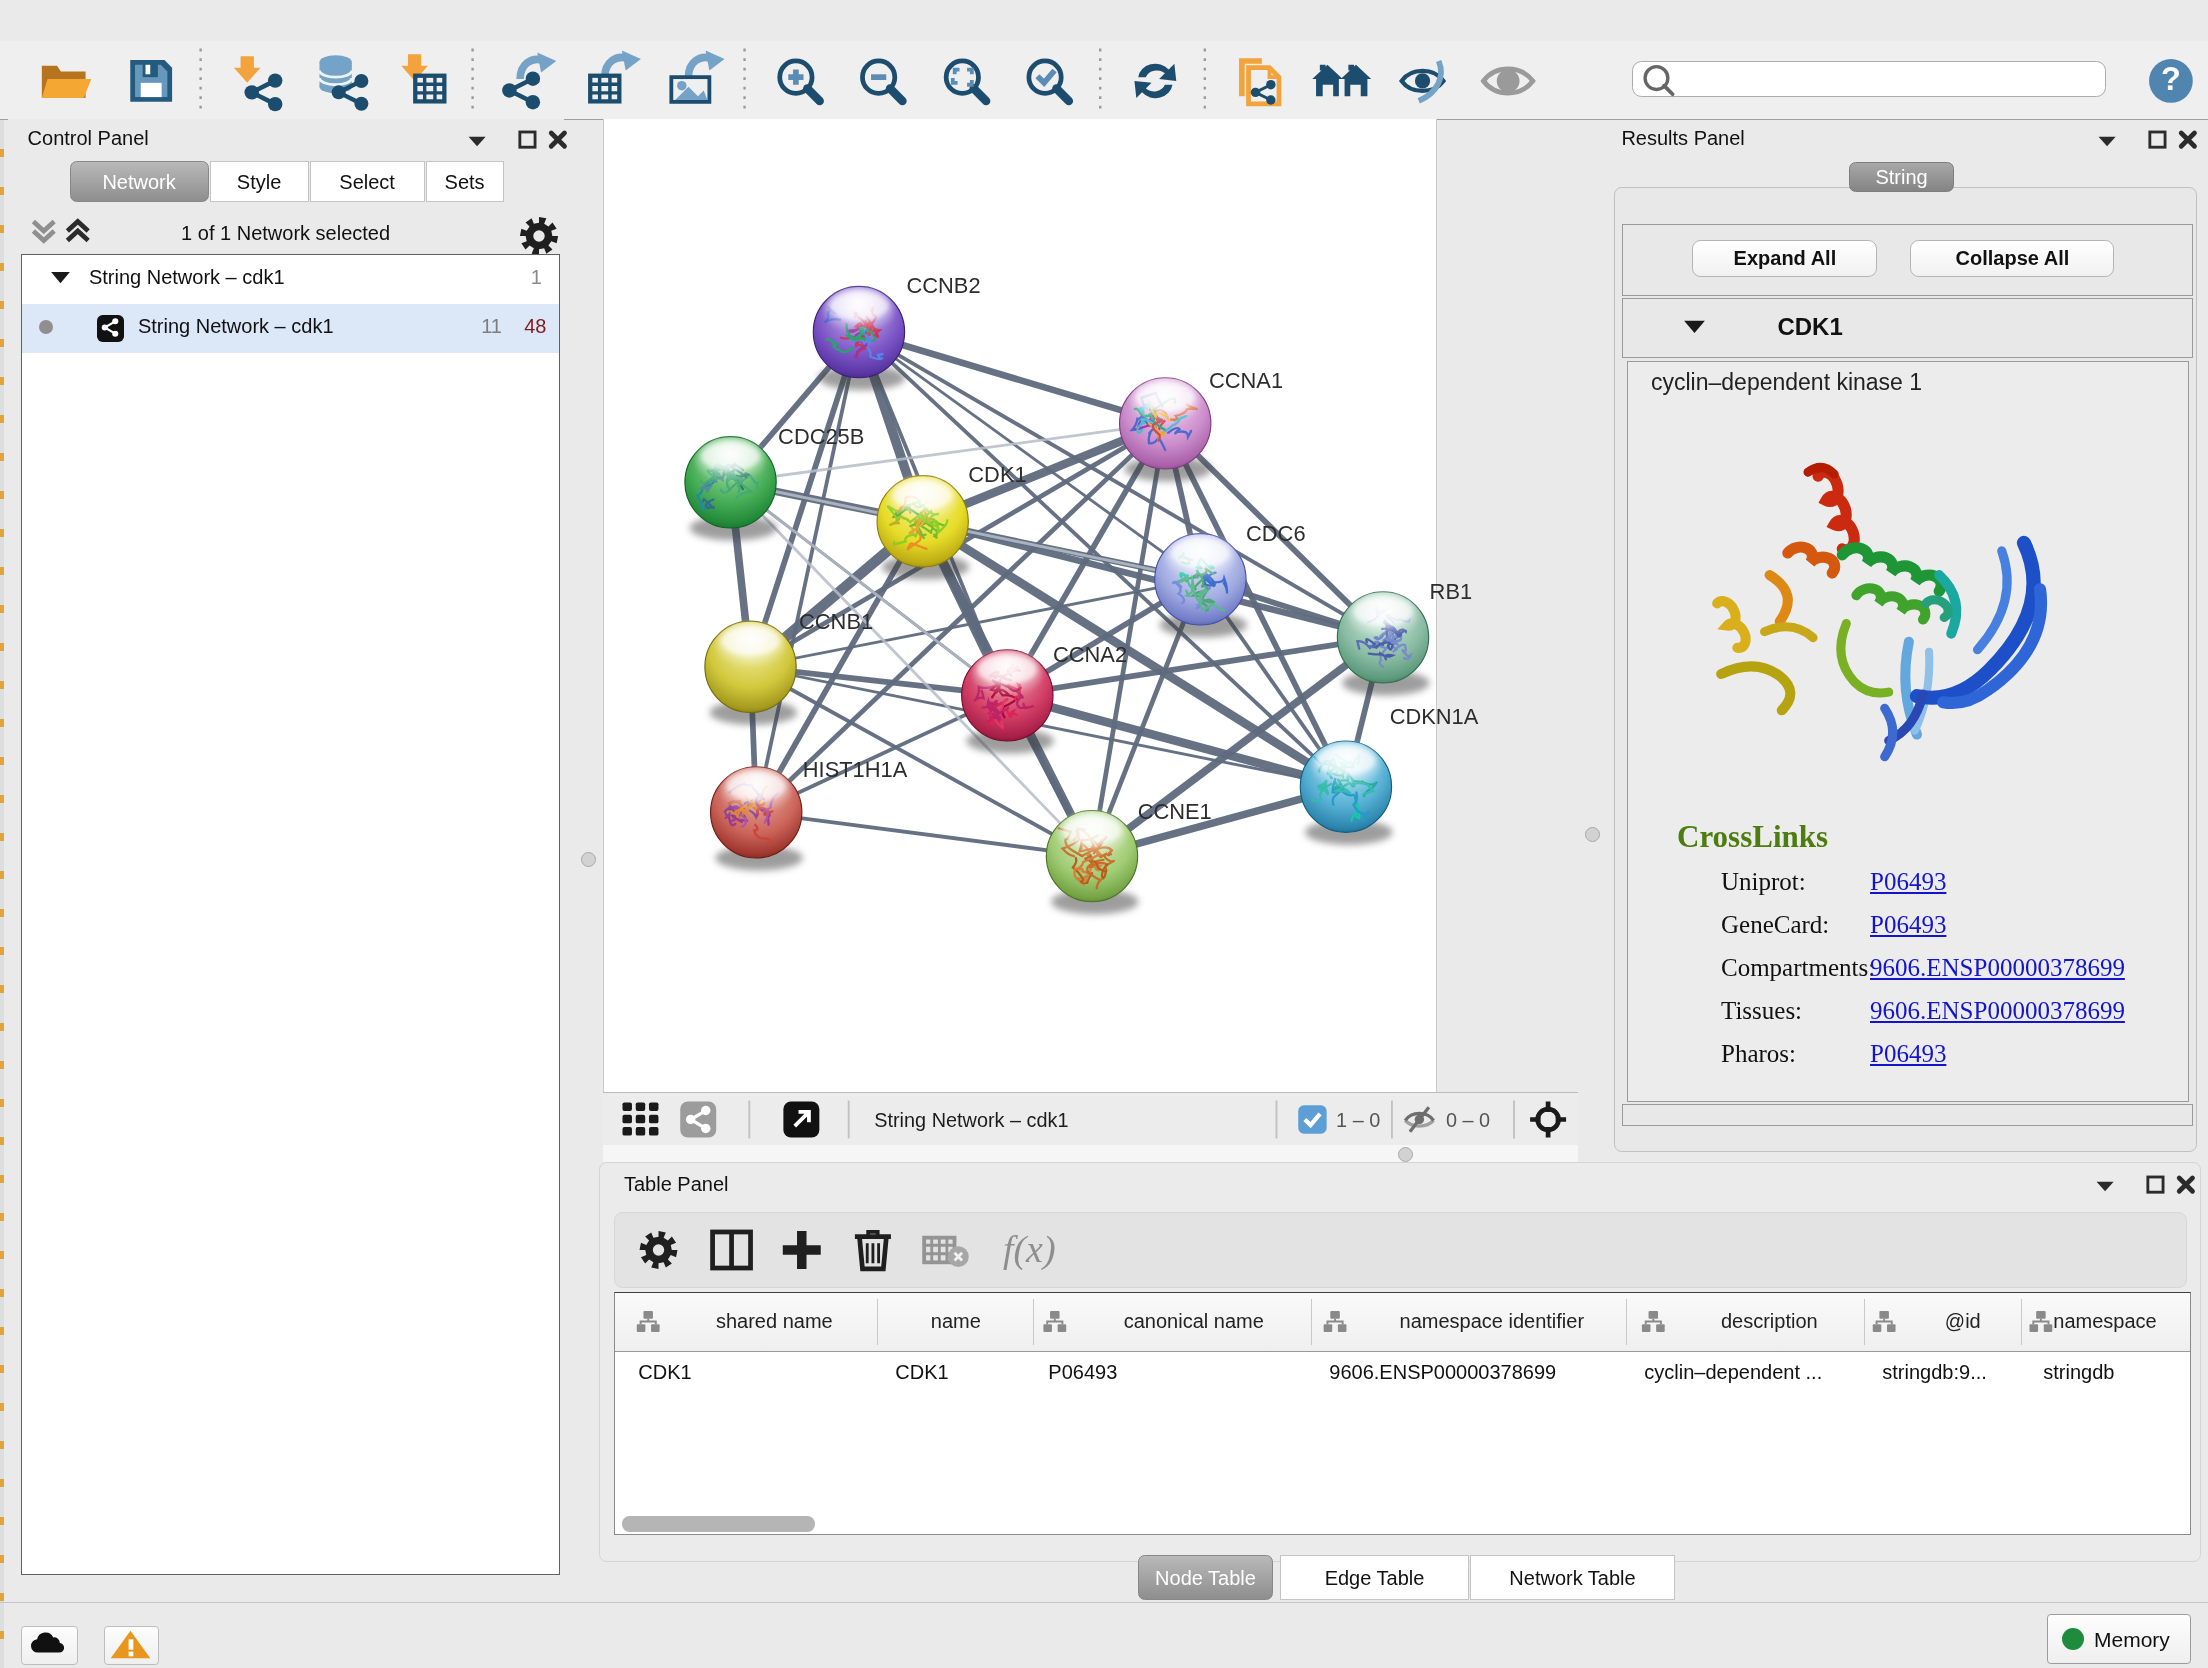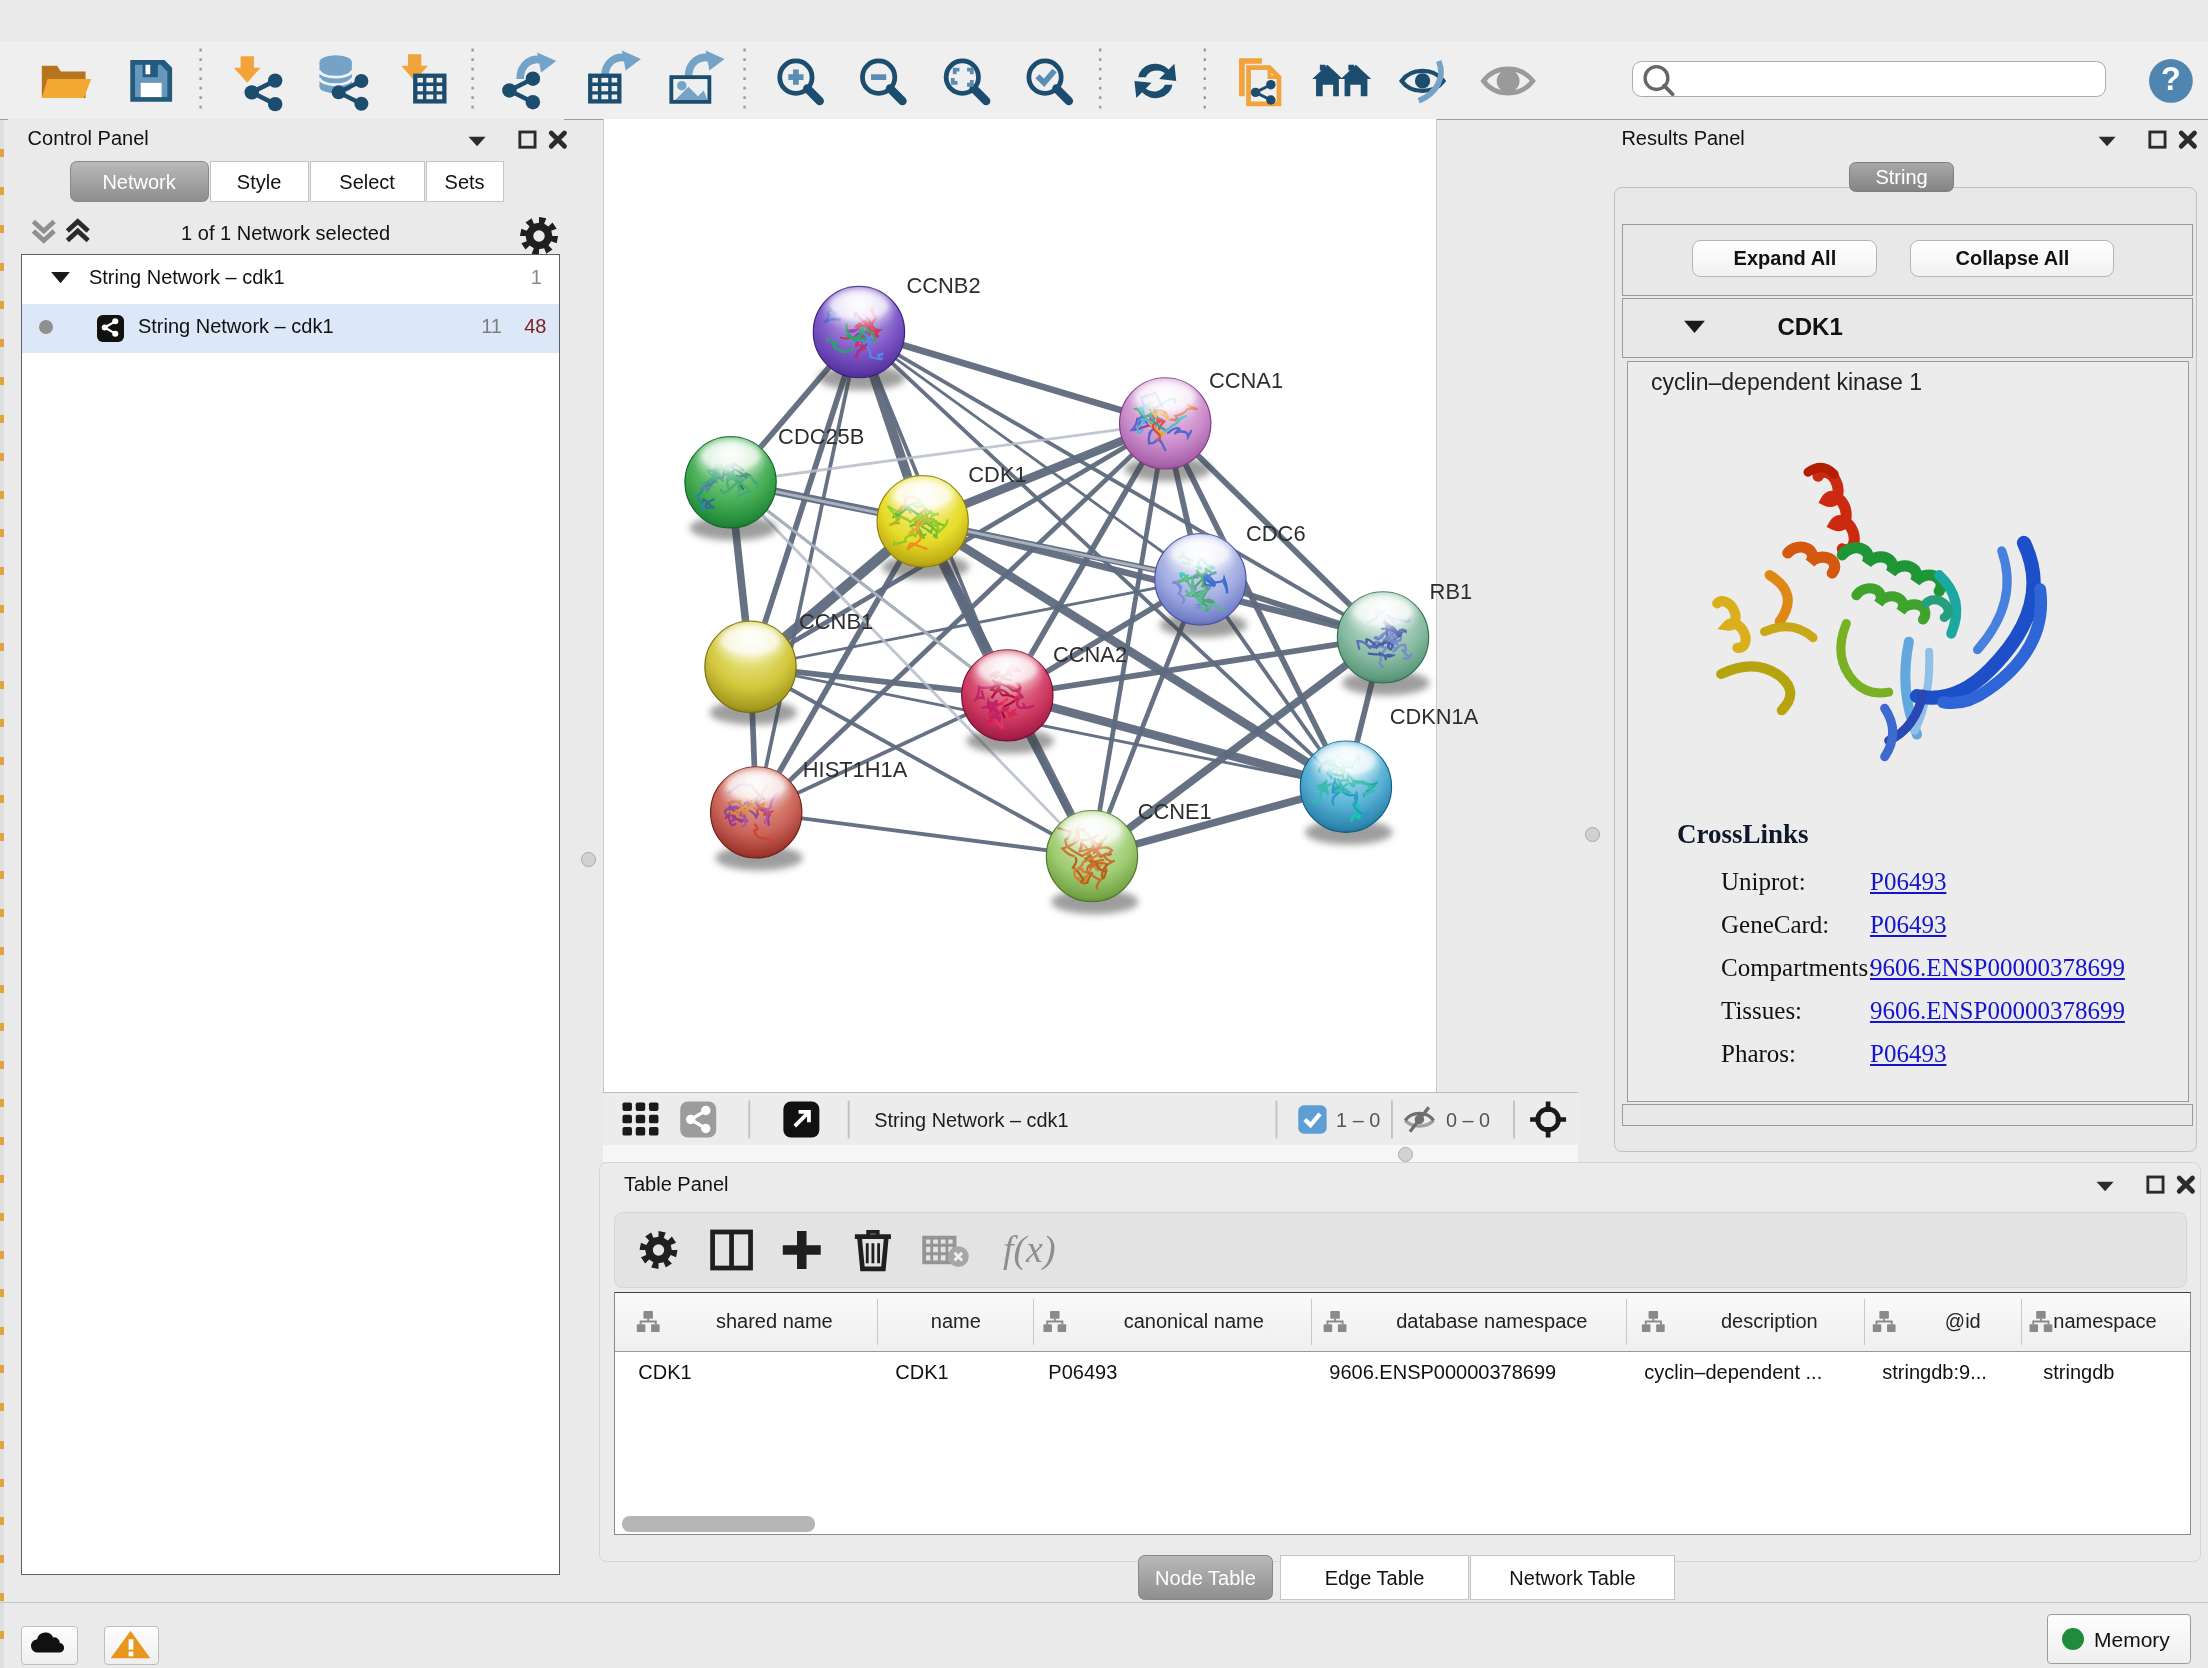--- a/index.html
+++ b/index.html
@@ -742,21 +742,21 @@
 <path d="M255 148 a12 9 20 1 1 18 14" stroke="#26a07c" stroke-width="9"></path>
 <path d="M238 186 q-10 48 8 92" stroke="#62a8de" stroke-width="10"></path>
 <path d="M258 196 q2 44 -14 78" stroke="#8fc0e8" stroke-width="8"></path>
 <path d="M352 88 q30 62 -34 126 q-34 34 -72 26" stroke="#1d50c8" stroke-width="14"></path>
 <path d="M368 134 q8 58 -52 100 q-22 16 -44 12" stroke="#2e66d8" stroke-width="12"></path>
 <path d="M330 96 q18 50 -24 98" stroke="#4880e0" stroke-width="9"></path>
 <path d="M252 238 q-8 34 -34 46" stroke="#2a48b4" stroke-width="9"></path>
 <path d="M214 252 q16 24 0 48" stroke="#3c6ad0" stroke-width="9"></path>
 </g>
 </svg>
-      <div style="position:absolute;left:49px;top:457px;font-family:'Liberation Serif',serif;font-weight:bold;font-size:27px;color:#0f172a;">CrossLinks</div>
+      <div style="position:absolute;left:49px;top:457px;font-family:'Liberation Serif',serif;font-weight:bold;font-size:31px;color:#4d7c0f;">CrossLinks</div>
       <div style="position:absolute;left:62px;top:498px;font-family:'Liberation Serif',serif;font-size:25px;color:#111;line-height:43px;margin-left:31px;">
         Uniprot:<br>GeneCard:<br>Compartments:<br>Tissues:<br>Pharos:
       </div>
       <div style="position:absolute;left:242px;top:498px;font-family:'Liberation Serif',serif;font-size:25px;color:#1414cc;line-height:43px;text-decoration:underline;">
         P06493<br>P06493<br>9606.ENSP00000378699<br>9606.ENSP00000378699<br>P06493
       </div>
     </div>
     <div class="rbox" style="left:12.4px;top:985px;width:571px;height:22px;"></div>
   </div>
   <div class="abs" id="tablepanel">
@@ -807,21 +807,21 @@
           <use href="#treeic" x="22" y="19"></use>
           <use href="#treeic" x="450" y="19"></use>
           <use href="#treeic" x="745" y="19"></use>
           <use href="#treeic" x="1080" y="19"></use>
           <use href="#treeic" x="1323" y="19"></use>
           <use href="#treeic" x="1488" y="19"></use>
         </svg>
         <div class="hcell" style="left:57px;width:204px;text-align:center;">shared name</div>
         <div class="hcell" style="left:262px;width:157px;text-align:center;">name</div>
         <div class="hcell" style="left:461px;width:235px;text-align:center;">canonical name</div>
-        <div class="hcell" style="left:742px;width:269px;text-align:center;">database namespace</div>
+        <div class="hcell" style="left:742px;width:269px;text-align:center;">namespace identifier</div>
         <div class="hcell" style="left:1060px;width:188px;text-align:center;">description</div>
         <div class="hcell" style="left:1289px;width:117px;text-align:center;">@id</div>
         <div class="hcell" style="left:1438px;">namespace</div>
         <div class="hsep" style="left:262px;"></div>
         <div class="hsep" style="left:418px;"></div>
         <div class="hsep" style="left:696px;"></div>
         <div class="hsep" style="left:1011px;"></div>
         <div class="hsep" style="left:1249px;"></div>
         <div class="hsep" style="left:1406px;"></div>
       </div>

